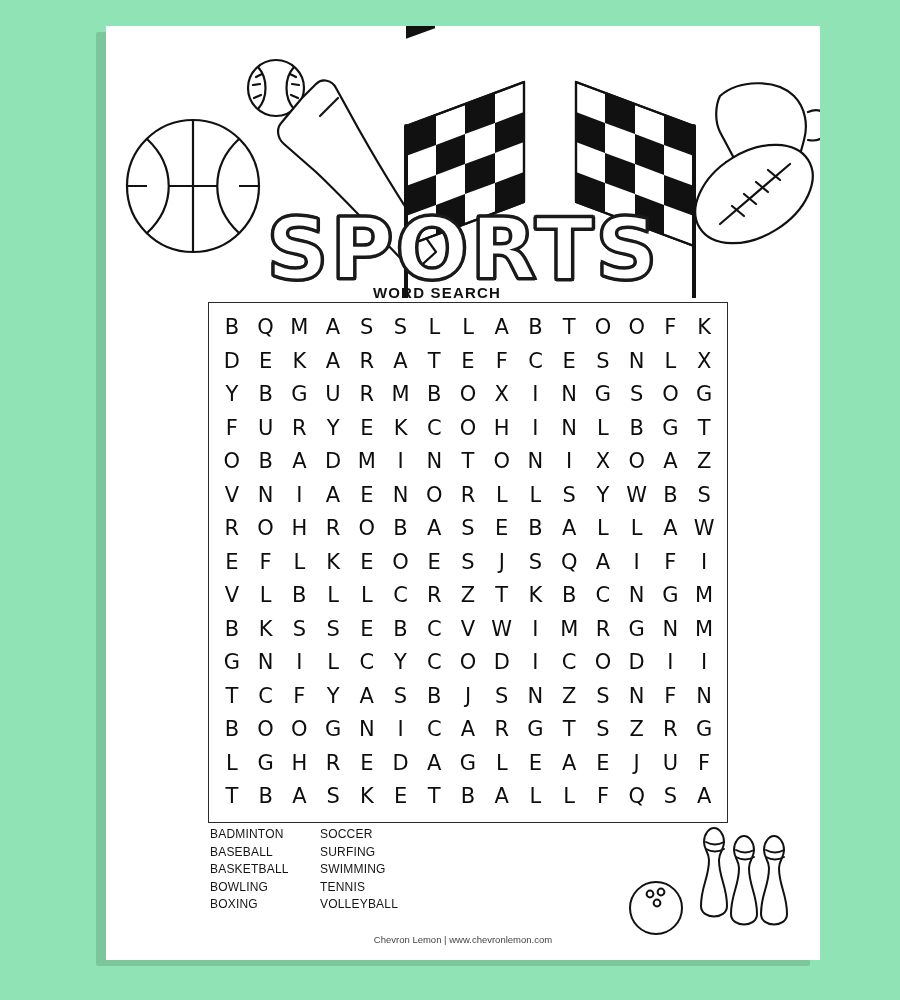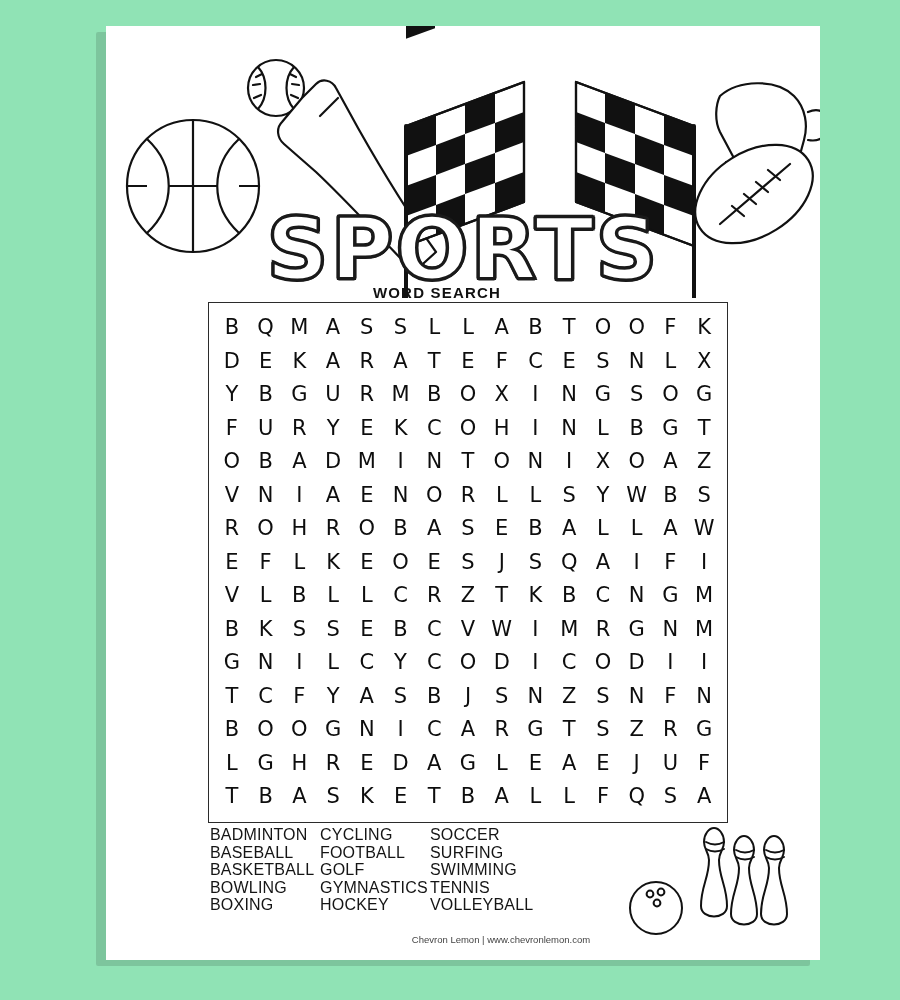--- a/index.html
+++ b/index.html
@@ -104,21 +104,21 @@
     left: 104px;
     top: 800px;
     width: 440px;
     display: flex;
     gap: 0px;
   }
   .wl-col {
     width: 110px;
   }
   .wl-item {
-    font-size: 16px;
+    font-size: 12px;
     line-height: 17.5px;
     color: #151515;
     letter-spacing: 0.2px;
     white-space: nowrap;
   }
 
   
   .bowl-art {
     position: absolute;
     left: 520px;
@@ -128,21 +128,20 @@
   }
 
   .footer {
     position: absolute;
     left: 0;
     top: 908px;
     width: 714px;
     text-align: center;
     font-size: 9.5px;
     color: #444;
-    padding-left: 38px;
   }
 </style>
 </head>
 <body>
 
 <div class="page-shadow"></div>
 
 <div class="sheet">
 
   <div class="header-art">
@@ -456,27 +455,20 @@
       </div>
   </div>
 
   <div class="wordlist">
     <div class="wl-col" id="wl-0">
         <div class="wl-item">BADMINTON</div>
         <div class="wl-item">BASEBALL</div>
         <div class="wl-item">BASKETBALL</div>
         <div class="wl-item">BOWLING</div>
         <div class="wl-item">BOXING</div>
-      </div>
-    <div class="wl-col" id="wl-1">
-        <div class="wl-item">CYCLING</div>
-        <div class="wl-item">FOOTBALL</div>
-        <div class="wl-item">GOLF</div>
-        <div class="wl-item">GYMNASTICS</div>
-        <div class="wl-item">HOCKEY</div>
       </div>
     <div class="wl-col" id="wl-3">
         <div class="wl-item">SOCCER</div>
         <div class="wl-item">SURFING</div>
         <div class="wl-item">SWIMMING</div>
         <div class="wl-item">TENNIS</div>
         <div class="wl-item">VOLLEYBALL</div>
       </div>
   </div>
 

